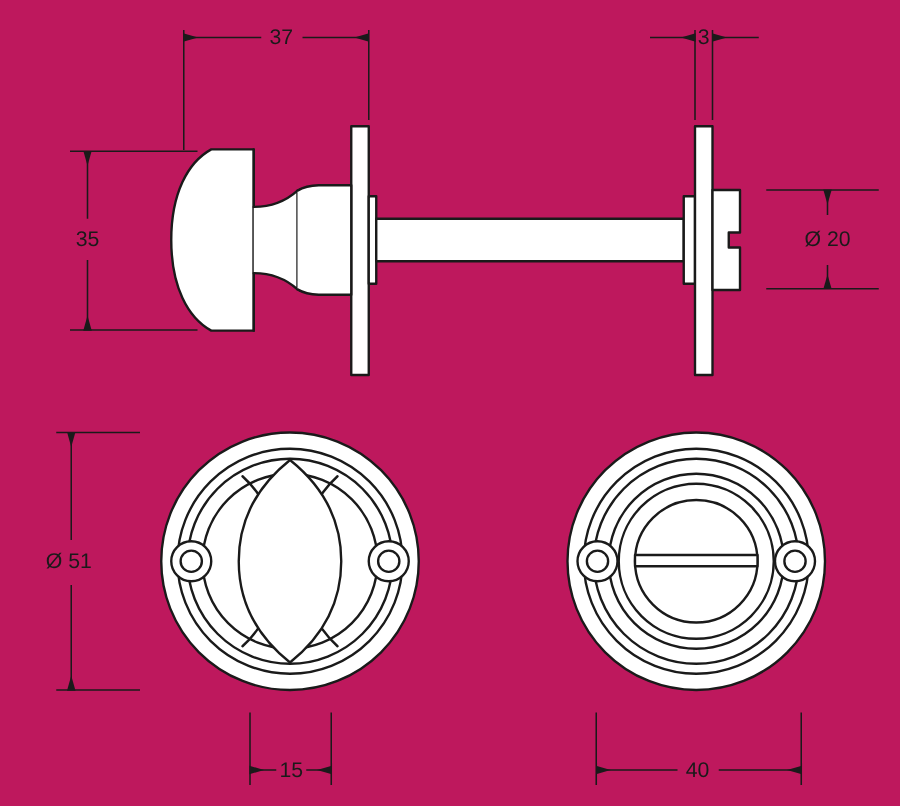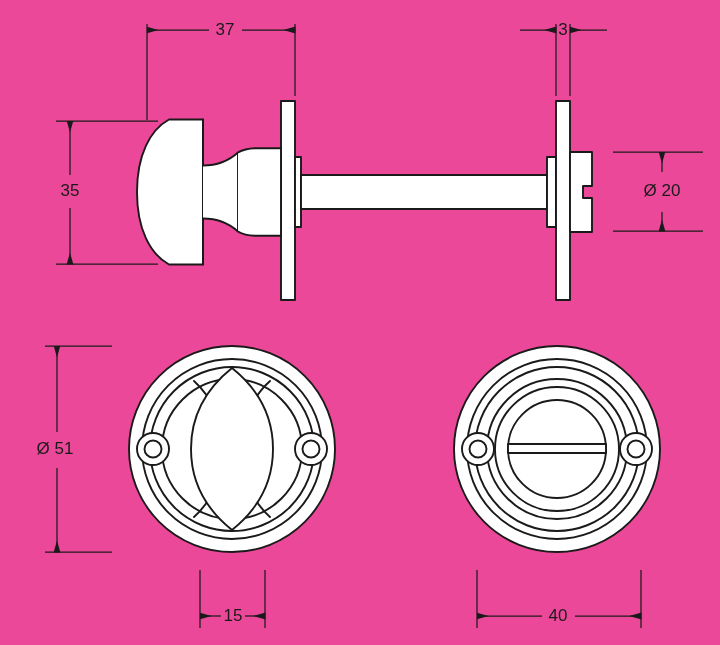--- a/index.html
+++ b/index.html
@@ -8,21 +8,21 @@
     padding: 0;
     background: #ffffff;
   }
   body {
     font-family: "Liberation Sans", sans-serif;
   }
   #drawing-root {
     position: relative;
     width: 720px;
     height: 645px;
-    background: #ec4899;
+    background: #be185d;
     overflow: hidden;
   }
   svg#tech-drawing {
     display: block;
     width: 720px;
     height: 645px;
   }
   .part-line {
     fill: none;
     stroke: #1a1a1a;

